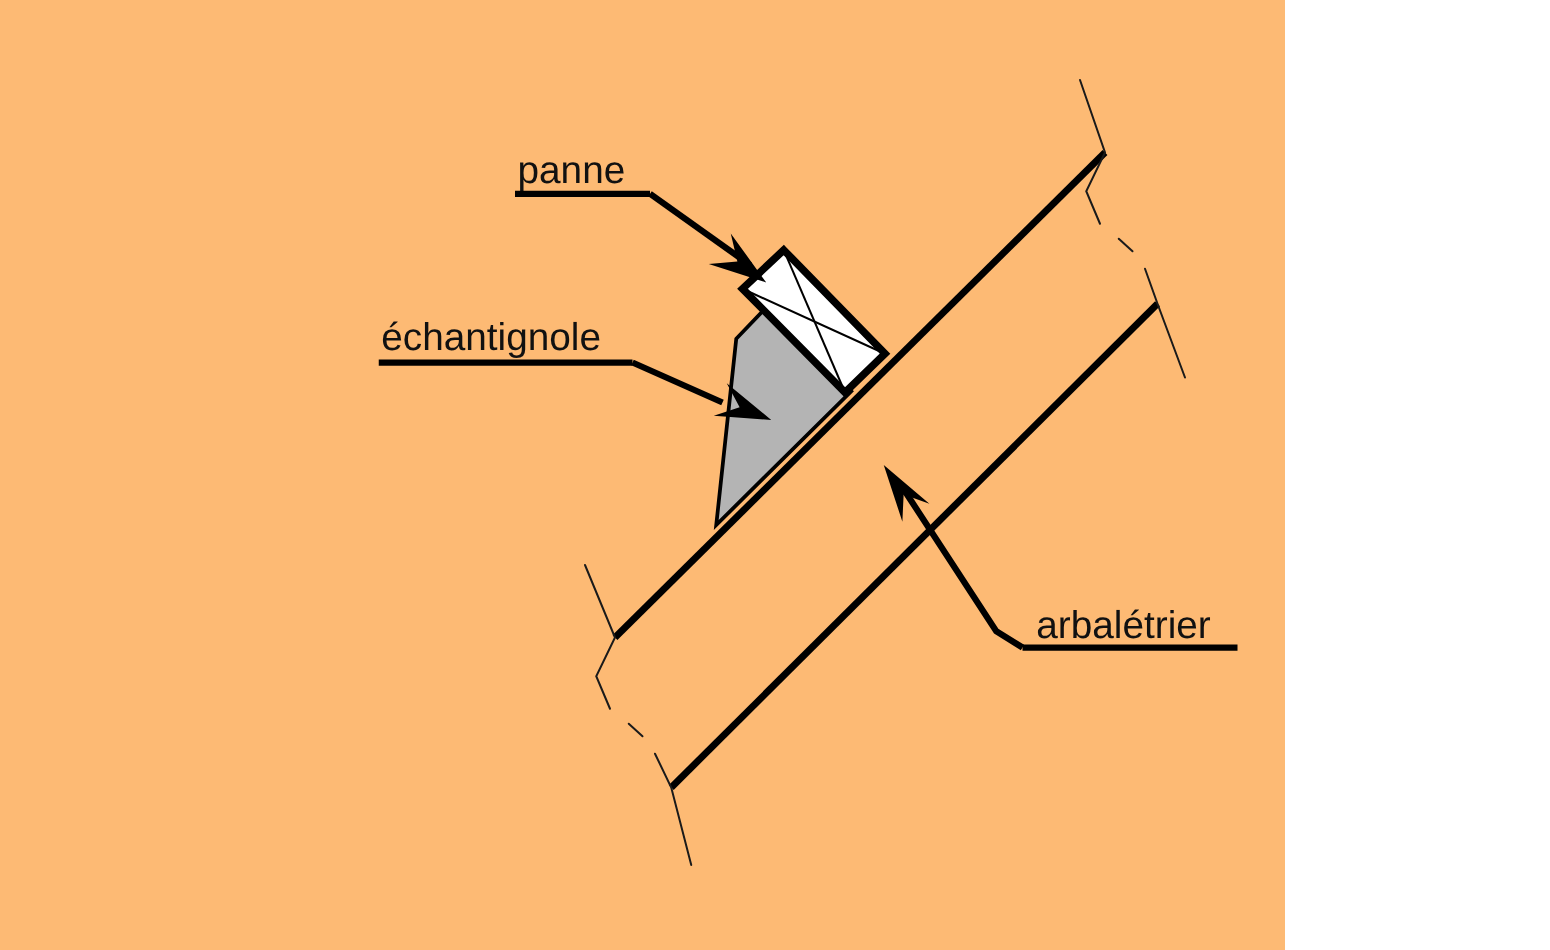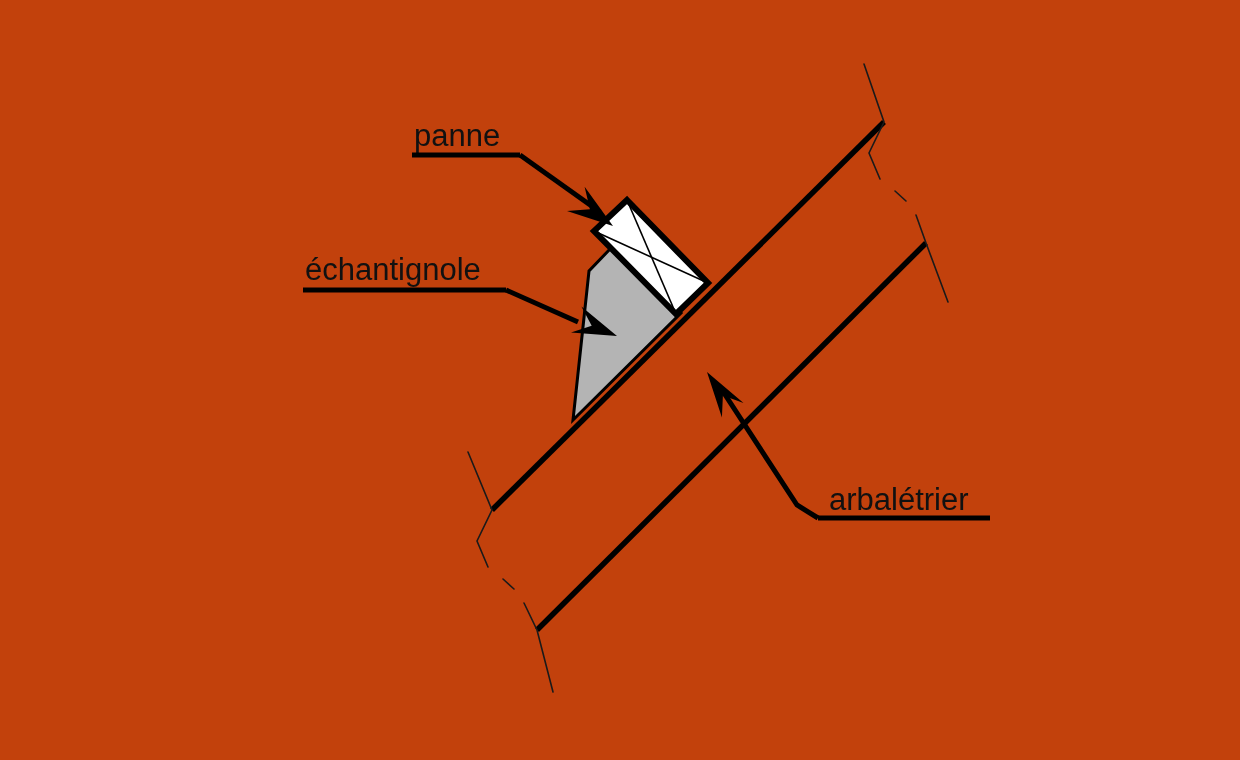--- a/index.html
+++ b/index.html
@@ -9,23 +9,23 @@
     background: #ffffff;
   }
   body {
     width: 1240px;
     height: 760px;
     font-family: "Liberation Sans", sans-serif;
     overflow: hidden;
   }
   #diagram-root {
     position: relative;
-    width: 1240px;
+    width: 1028px;
     height: 760px;
-    background: #c2410c;
+    background: #fdba74;
   }
   #diagram-svg {
     position: absolute;
     top: 0;
     left: 0;
     width: 1240px;
     height: 760px;
     display: block;
   }
   .label-text {

